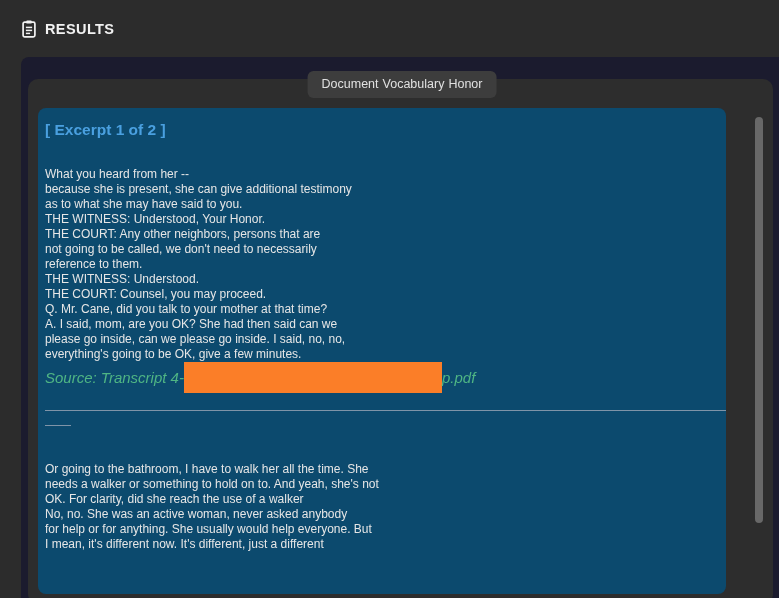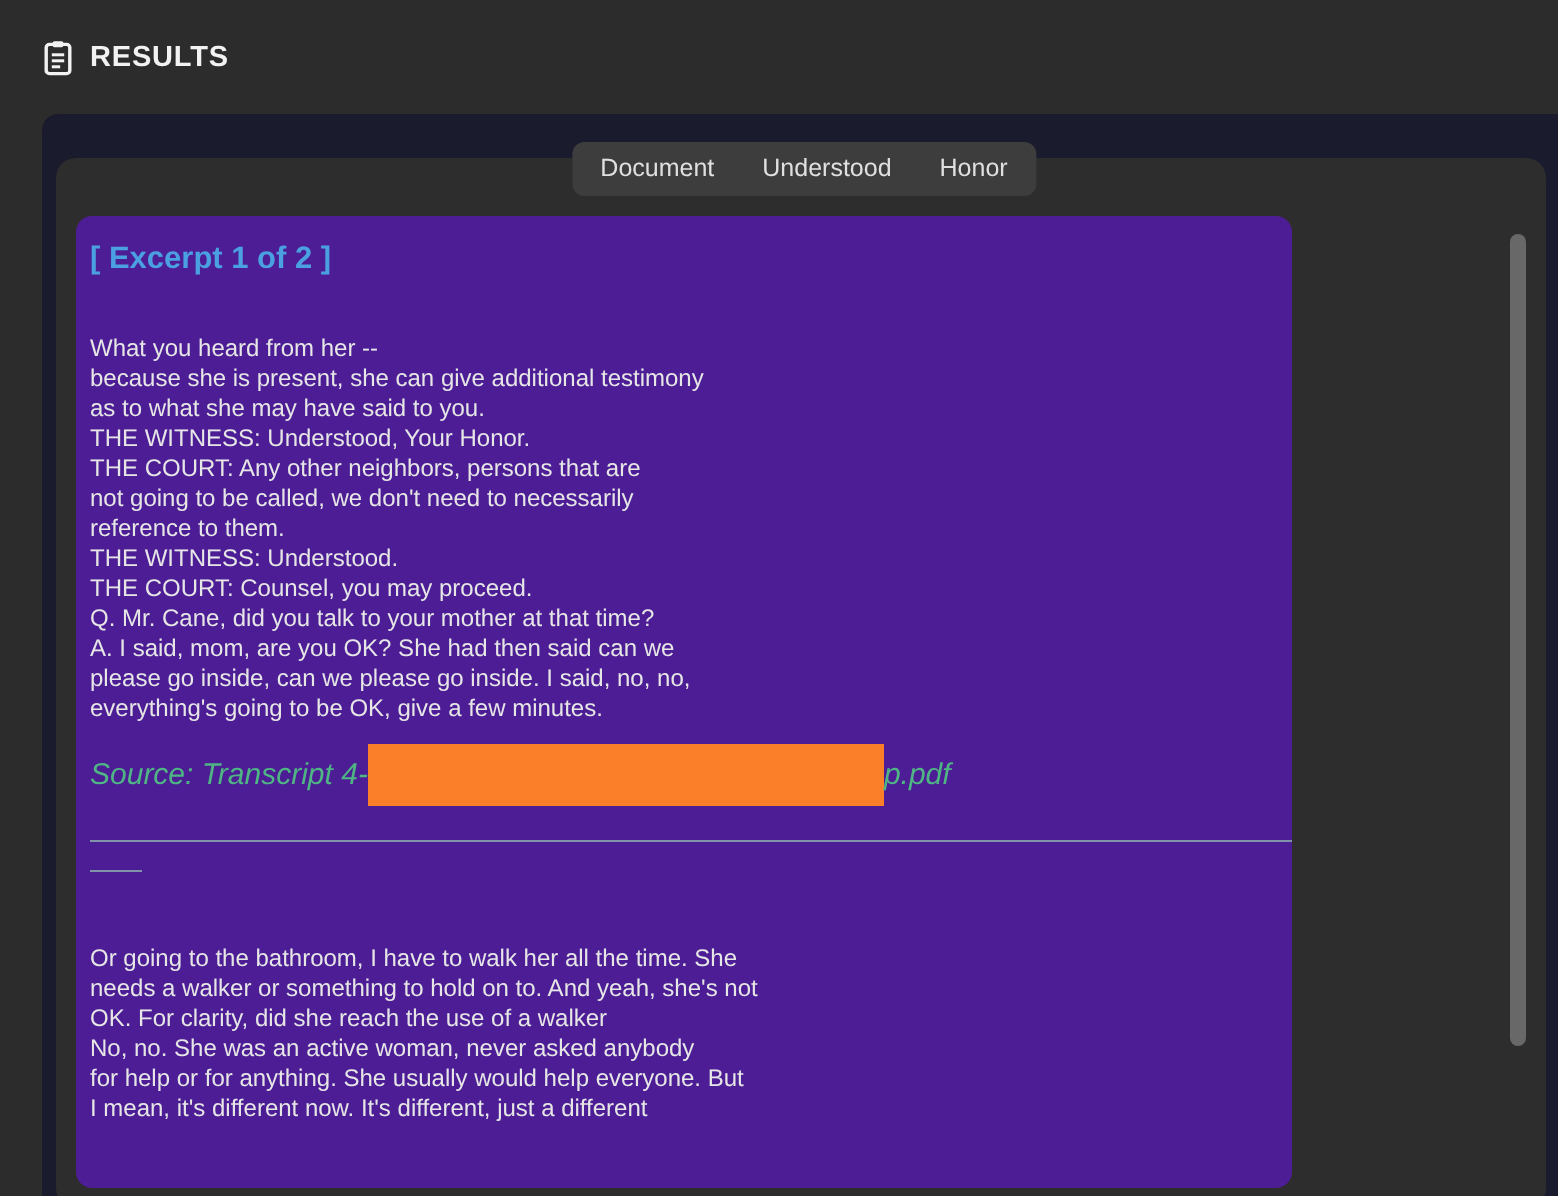--- a/index.html
+++ b/index.html
@@ -30,50 +30,50 @@
   }
   .gray-panel {
     position:absolute; left:28px; top:79px; width:745px; height:525px;
     background:#2d2d2d; border-radius:10px;
   }
 
   
   .tab-strip {
     position:absolute; top:71px; left:402px; transform:translateX(-50%);
     height:27px; background:#3d3d3d; border-radius:6px;
-    display:inline-flex; align-items:center; padding:0 12px; gap:20px;
+    display:inline-flex; align-items:center; padding:0 12px; 
     z-index:5;
   }
   .tab {
     background:transparent; border:none; color:#e0e0e0;
     font-family:"Liberation Sans", sans-serif; font-size:12.5px;
     padding:3px 2px; cursor:pointer; white-space:nowrap; line-height:1;
   }
   .tab.active {
     background:#3377c2; color:#ffffff; border-radius:5px; padding:5px 9px;
   }
 
   
   .content-panel {
-    position:absolute; left:38px; top:108px; width:608px; height:486px;
-    background:#4c1d95; border-radius:8px;
+    position:absolute; left:38px; top:108px; width:688px; height:486px;
+    background:#0c4a6e; border-radius:8px;
     padding:12px 16px 0 7px;
     overflow:hidden; z-index:4;
   }
   .excerpt-heading {
     font-size:15.5px; font-weight:700; color:#4aa0e0;
     line-height:18px; margin-top:1px;
   }
   .excerpt-body {
     white-space:pre-line;
     font-size:12px; line-height:15px; color:#e6e6e6;
     margin-top:28px;
   }
   .source-row {
-    margin-top:10px; display:flex; align-items:center;
+    display:flex; align-items:center;
     font-style:italic; font-size:15px; color:#4fb584;
   }
   .redaction {
     display:inline-block; width:258px; height:31px;
     background:#fb7e28; flex:0 0 auto;
   }
   .rule-full {
     margin-top:17px; width:695px; border-top:1px solid #7f94a8; height:0;
   }
   .rule-short {
@@ -101,21 +101,21 @@
     </svg>
   </span>
   <span class="title">RESULTS</span>
 </div>
 
 <div class="navy-panel"></div>
 <div class="gray-panel"></div>
 
 <div class="tab-strip">
   <button class="tab">Document</button>
-  <button class="tab">Understood</button>
+  <button class="tab">Vocabulary</button>
   <button class="tab">Honor</button>
 </div>
 
 <div class="content-panel">
 
   <div>
     <div class="excerpt-heading">[ Excerpt 1 of 2 ]</div>
     <div class="excerpt-body">What you heard from her --
 because she is present, she can give additional testimony
 as to what she may have said to you.

